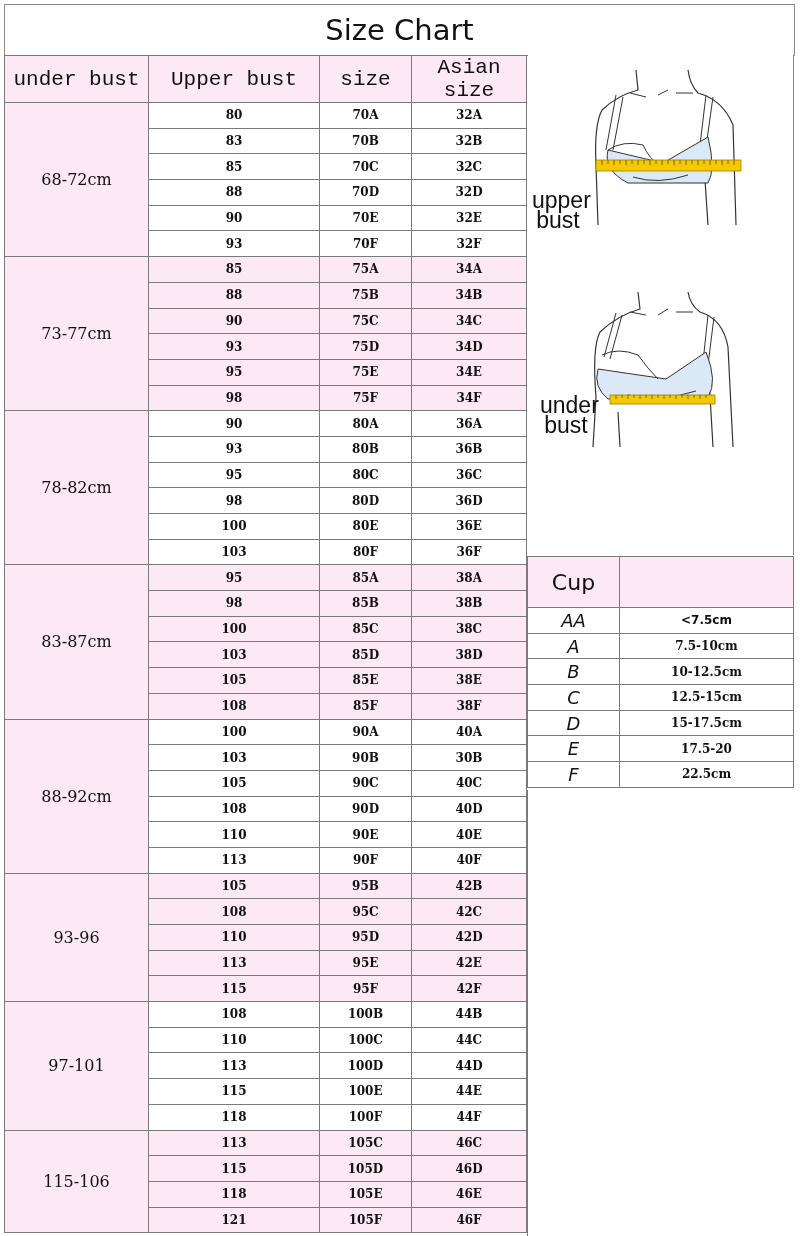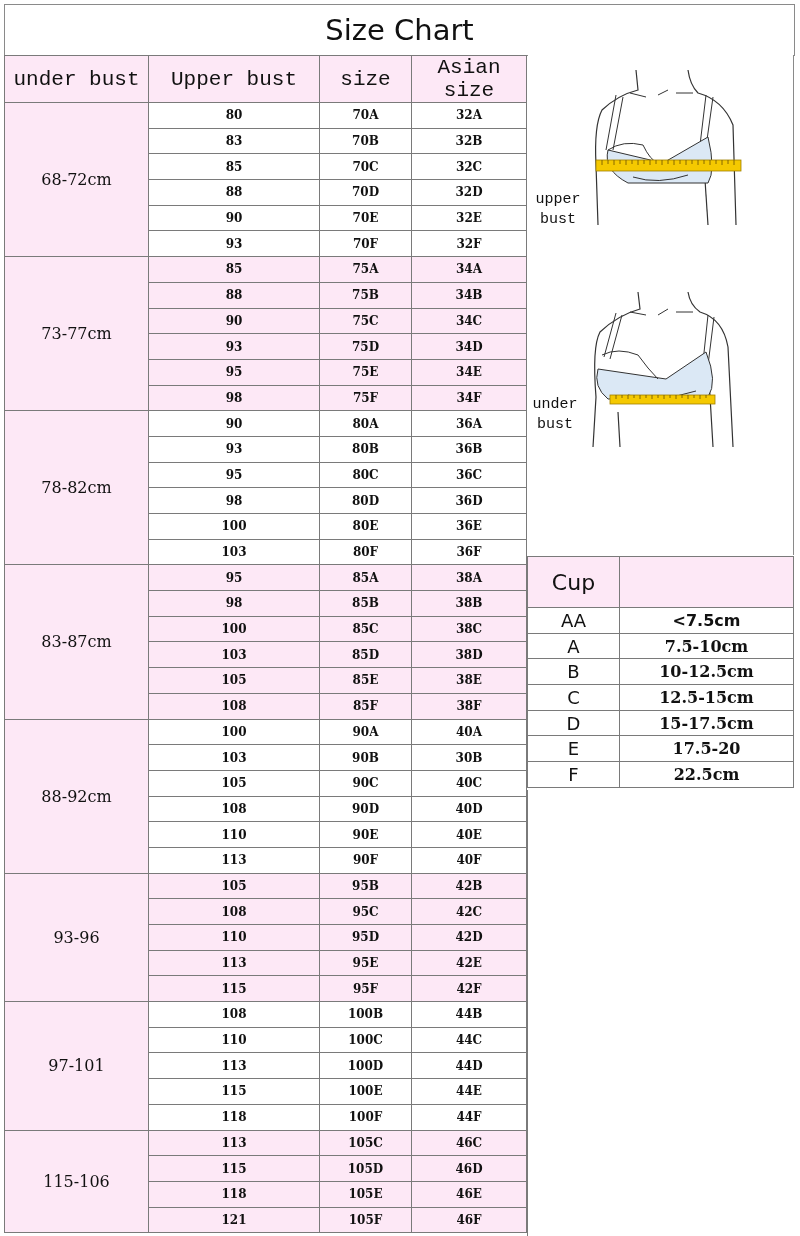--- a/index.html
+++ b/index.html
@@ -33,35 +33,35 @@
   }
   .main-table tr.pink td { background: #fde8f6; }
   .main-table tr.white td.data { background: #ffffff; }
 
   .illus {
     position: absolute; left: 528px; top: 55px; width: 265px; height: 500px;
     background: #fff;
     border-right: 1px solid #8a8a8a;
   }
   .illus-label {
-    position: absolute; font-family: Liberation Mono, monospace; font-size: 15px;
+    position: absolute; font-family: Liberation Sans, sans-serif; font-size: 23px;
     color: #111; line-height: 20px; text-align: center;
   }
 
   .cup-table {
     position: absolute; left: 527px; top: 556px;
     border-collapse: collapse; table-layout: fixed;
   }
   .cup-table td {
     border: 1px solid #7a7a7a; padding: 0; text-align: center; color: #111;
     height: 24.7px;
   }
   .cup-table .cup-head td { height: 50px; background: #fde8f6; font-family: "DejaVu Sans", sans-serif; font-size: 22px; }
-  .cup-table td.letter { font-family: "DejaVu Sans", sans-serif; font-size: 18px; }
-  .cup-table td.range { font-family: "DejaVu Serif", serif; font-weight: bold; font-size: 16px; }
+  .cup-table td.letter { font-family: "DejaVu Sans", sans-serif; font-size: 18px; font-style: italic; }
+  .cup-table td.range { font-family: "DejaVu Serif", serif; font-weight: bold; font-size: 12px; }
   .cup-table td.range.sans { font-family: "DejaVu Sans", sans-serif; }
 
   .below-cup {
     position: absolute; left: 527px; top: 790px; width: 266px; height: 446px;
     border-left: 1px solid #7a7a7a; background: #fff;
   }
 </style>
 </head>
 <body>
 
@@ -342,21 +342,21 @@
       <path d="M120 75 L125 160 M30 125 L32 160" fill="none" stroke="#333" stroke-width="1.2"></path>
       <path d="M42 25 L58 28 M70 28 L80 22 M88 25 L105 25" fill="none" stroke="#333" stroke-width="1"></path>
       <path d="M28 26 L16 70 M34 28 L22 72" fill="none" stroke="#333" stroke-width="1"></path>
       <path d="M120 28 L115 75 M126 30 L120 78" fill="none" stroke="#333" stroke-width="1"></path>
       <path d="M10 82 Q5 100 20 112 L120 110 Q130 95 118 65 L78 92 Z" fill="#dbe8f5" stroke="#333" stroke-width="1"></path>
       <path d="M14 68 Q30 60 50 68 Q60 82 70 92" fill="none" stroke="#333" stroke-width="1"></path>
       <path d="M40 108 Q70 116 108 104" fill="none" stroke="#333" stroke-width="1"></path>
       <rect x="22" y="108" width="105" height="9" fill="#f5c900" stroke="#a08000" stroke-width="0.8"></rect>
       <path d="M28 108 v4 M34 108 v3 M40 108 v4 M46 108 v3 M52 108 v4 M58 108 v3 M64 108 v4 M70 108 v3 M76 108 v4 M82 108 v3 M88 108 v4 M94 108 v3 M100 108 v4 M106 108 v3 M112 108 v4 M118 108 v3" stroke="#6b5200" stroke-width="0.8"></path>
     </svg>
-    <div class="illus-label" style="left:1px;top:340px;width:52px">
+    <div class="illus-label" style="left:12px;top:340px;width:52px">
       <div>under</div>
       <div>bust</div>
     </div>
   </div>
 
   <table class="cup-table">
     <colgroup>
         <col style="width:92px">
         <col style="width:174px">
       </colgroup>

